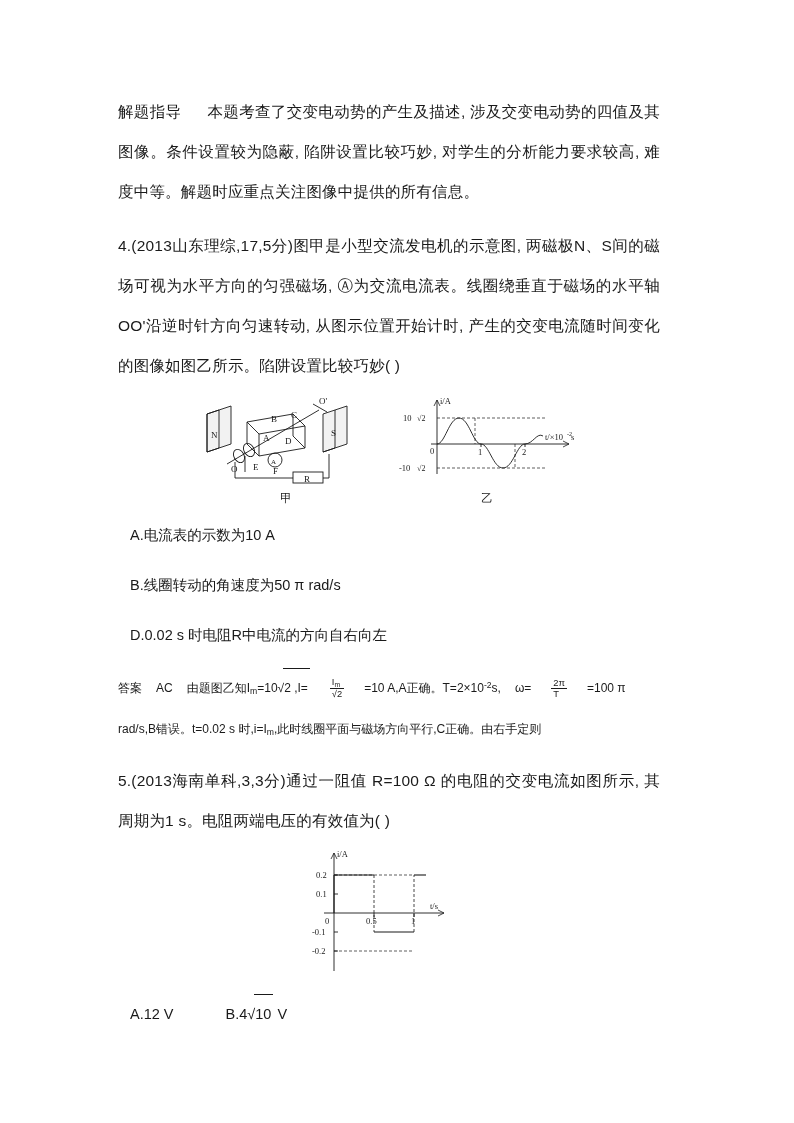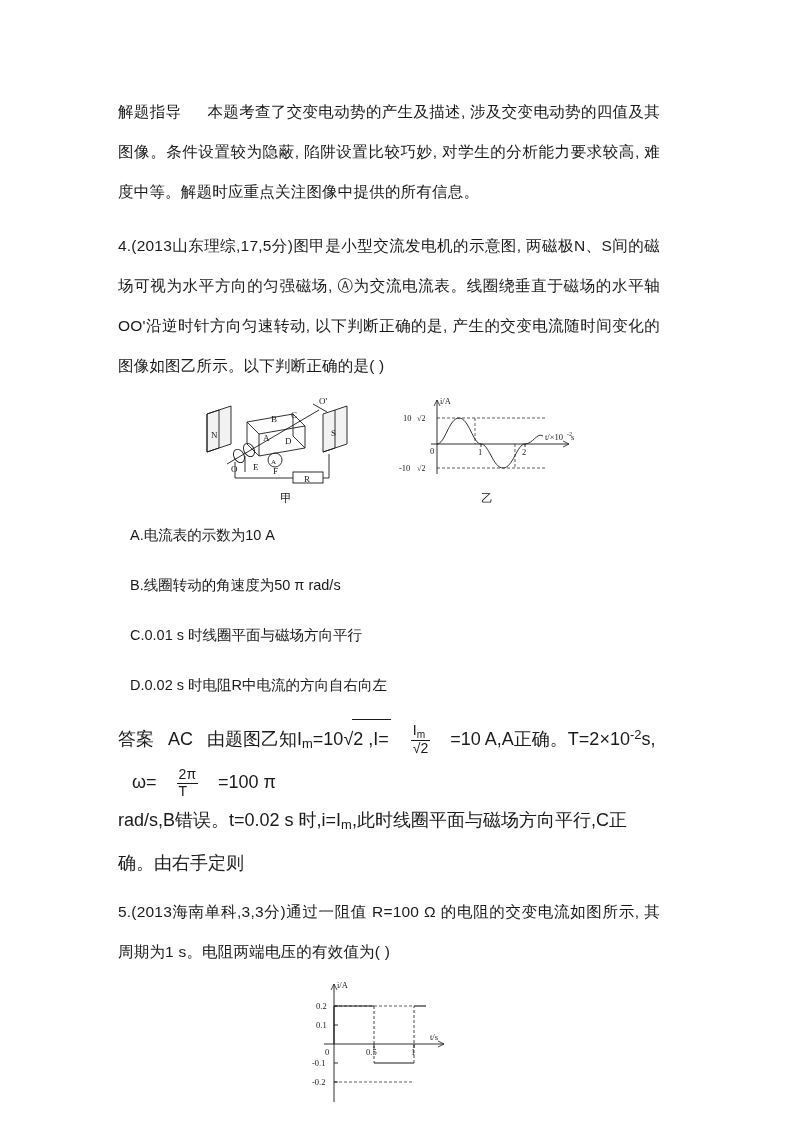--- a/index.html
+++ b/index.html
@@ -23,21 +23,21 @@
     margin:0 0 4px 0;
     text-align:justify;
   }
   .blockgap{height:10px;}
   .opt{
     font-size:14.5px;
     line-height:38px;
     margin:12px;
   }
   .ansline{
-    font-size:18px;
+    font-size:12px;
     line-height:38px;
     margin:0;
   }
   .sp{display:inline-block;width:14px;}
   .sp2{display:inline-block;width:26px;}
   sub{font-size:0.72em;vertical-align:-0.25em;}
   sup{font-size:0.72em;vertical-align:0.45em;}
   .frac{
     display:inline-block;
     vertical-align:-0.55em;
@@ -84,21 +84,21 @@
 
 <div class="page">
 
   <p class="para">
     <span>解题指导</span><span class="sp2"></span><span>本题考查了交变电动势的产生及描述, 涉及交变电动势的四值及其图像。条件设置较为隐蔽, 陷阱设置比较巧妙, 对学生的分析能力要求较高, 难度中等。解题时应重点关注图像中提供的所有信息。</span>
   </p>
 
   <div class="blockgap"></div>
 
   <p class="para">
-    <span>4.</span><span>(2013山东理综,17,5分)</span><span>图甲是小型交流发电机的示意图, 两磁极N、S间的磁场可视为水平方向的匀强磁场, Ⓐ为交流电流表。线圈绕垂直于磁场的水平轴OO'沿逆时针方向匀速转动, 以下判断正确的是, 产生的交变电流随时间变化的图像如图乙所示。以下判断正确的是(     )</span>
+    <span>4.</span><span>(2013山东理综,17,5分)</span><span>图甲是小型交流发电机的示意图, 两磁极N、S间的磁场可视为水平方向的匀强磁场, Ⓐ为交流电流表。线圈绕垂直于磁场的水平轴OO'沿逆时针方向匀速转动, 从图示位置开始计时, 产生的交变电流随时间变化的图像如图乙所示。陷阱设置比较巧妙(     )</span>
   </p>
 
   <div class="fig4-wrap">
 
     <div>
       <div class="fig4-left">
         <svg width="170" height="98" viewBox="0 0 170 98">
           <g stroke="#1a1a1a" fill="none" stroke-width="0.9">
 
             <path d="M6,22 L30,14 L30,52 L6,60 Z" fill="#f2f2f2"></path>
@@ -185,21 +185,20 @@
             <text x="174" y="48">s</text>
           </g>
         </svg>
         <div class="figcap">乙</div>
       </div>
     </div>
   </div>
 
   <p class="opt">A.电流表的示数为10 A</p>
   <p class="opt">B.线圈转动的角速度为50 π rad/s</p>
-  <p class="opt">C.0.01 s 时线圈平面与磁场方向平行</p>
   <p class="opt">D.0.02 s 时电阻R中电流的方向自右向左</p>
 
   <p class="ansline">
     <span>答案</span><span class="sp"></span><span>AC</span><span class="sp"></span><span>由题图乙知I</span><sub>m</sub><span>=10</span><span class="radic">√</span><span class="sqrt">2 ,I=</span><span class="frac"><span class="num">I<sub>m</sub></span><span class="den">√2</span></span><span>=10 A,A正确。T=2×10</span><sup>-2</sup><span>s,</span><span class="sp"></span>ω<span>=</span><span class="frac"><span class="num">2π</span><span class="den">T</span></span><span>=100 π</span>
   </p>
 
   <p class="ansline">
     <span>rad/s,B错误。t=0.02 s 时,i=I</span><sub>m</sub><span>,此时线圈平面与磁场方向平行,C正确。由右手定则</span>
   </p>
 

